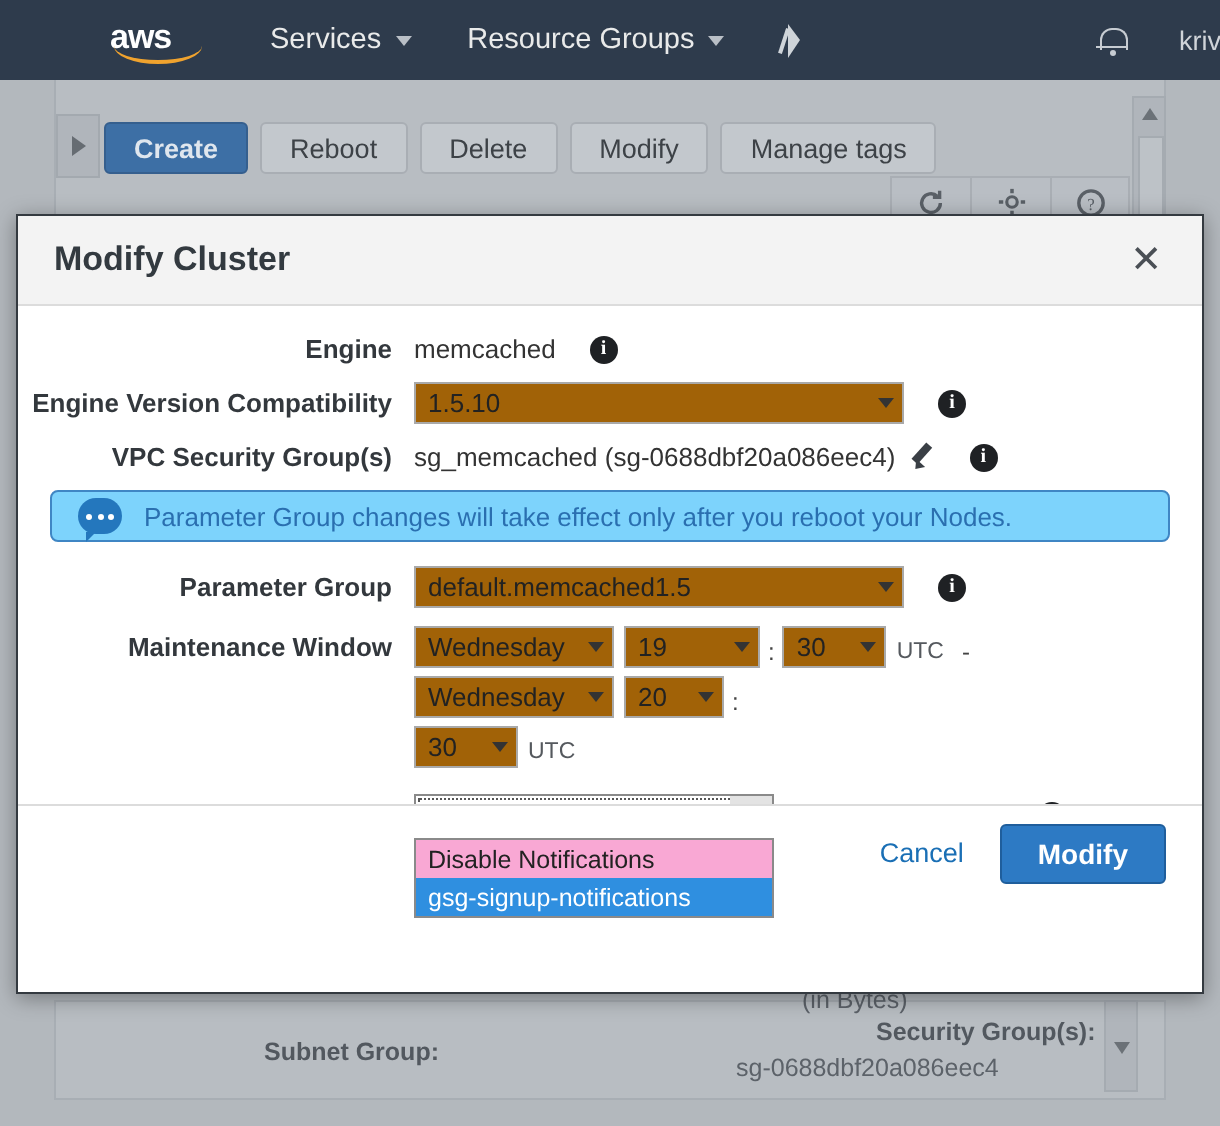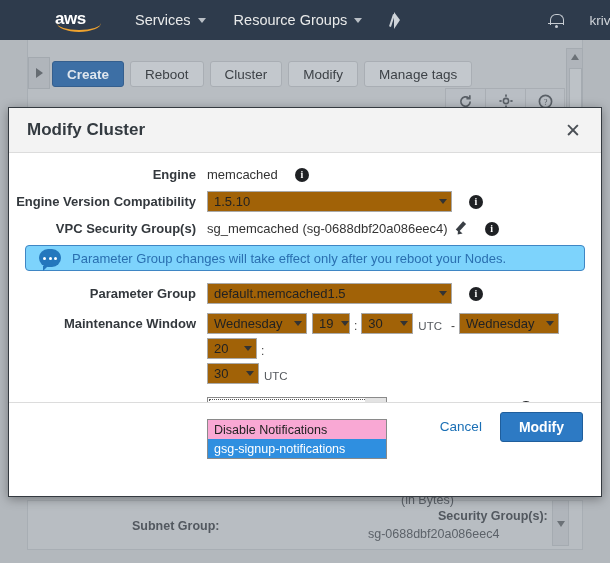--- a/index.html
+++ b/index.html
@@ -277,21 +277,21 @@
   <div class="console-bg"></div>
   <div class="panel-top"></div>
 
   <div class="expander">
     <span class="tri"></span>
   </div>
 
   <div class="btnbar">
     <div class="cbtn primary">Create</div>
     <div class="cbtn">Reboot</div>
-    <div class="cbtn">Cluster</div>
+    <div class="cbtn">Delete</div>
     <div class="cbtn">Modify</div>
     <div class="cbtn">Manage tags</div>
   </div>
 
   <div class="iconbar">
     <div class="ibtn">
       <svg width="15" height="15" viewBox="0 0 16 16">
           <path d="M13 8a5 5 0 1 1-1.6-3.6" fill="none" stroke="#5a6067" stroke-width="1.8"></path>
           <path d="M12.6 1.4v3.6H9" fill="none" stroke="#5a6067" stroke-width="1.8"></path>
         </svg>
@@ -379,21 +379,21 @@
       </div>
 
       <div class="frow" style="align-items:flex-start;">
         <div class="flabel" style="padding-top:3px;">Maintenance Window</div>
         <div class="mw">
           <div class="sel" style="width:100px;">
             <span>Wednesday</span>
             <span class="ar"></span>
           </div>
           <span style="width:5px;"></span>
-          <div class="sel" style="width:38px;">
+          <div class="sel" style="width:68px;">
             <span>19</span>
             <span class="ar"></span>
           </div>
           <span class="sep">:</span>
           <div class="sel" style="width:52px;">
             <span>30</span>
             <span class="ar"></span>
           </div>
           <span class="utc">UTC</span>
           <span class="sep">-</span>

